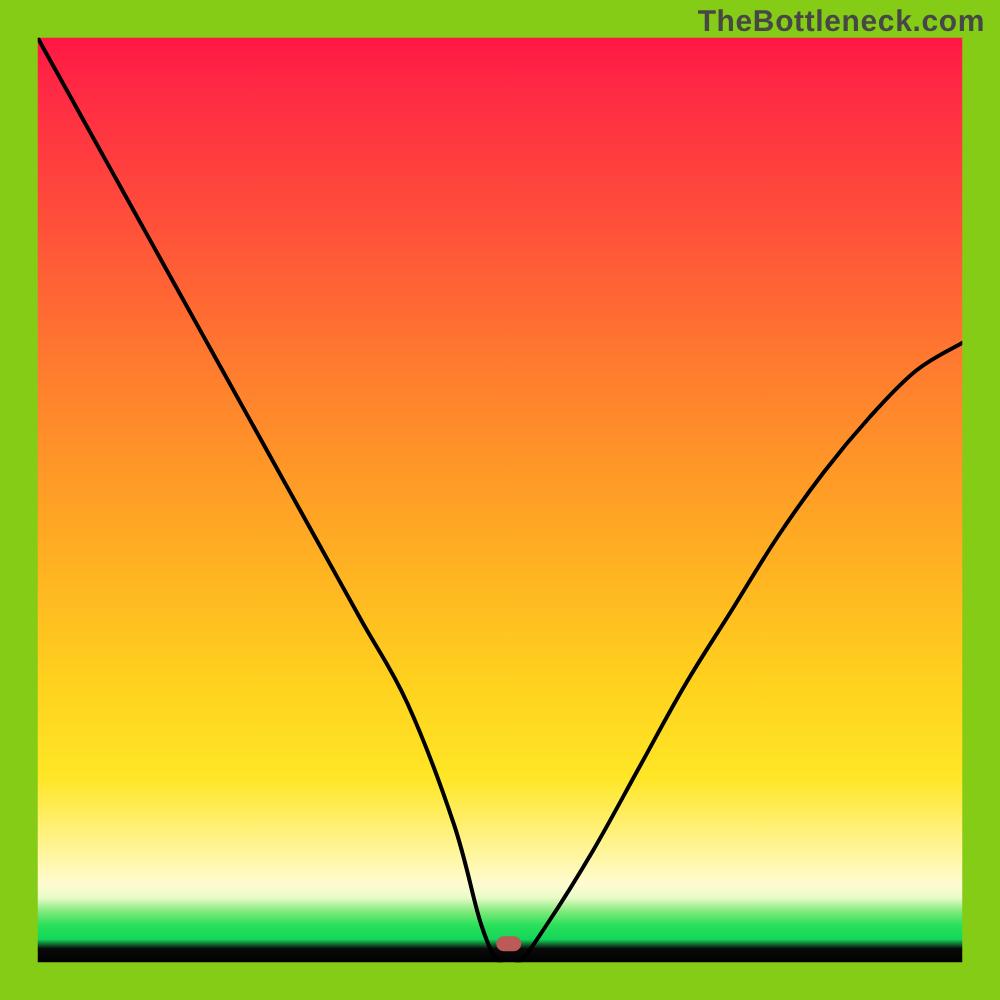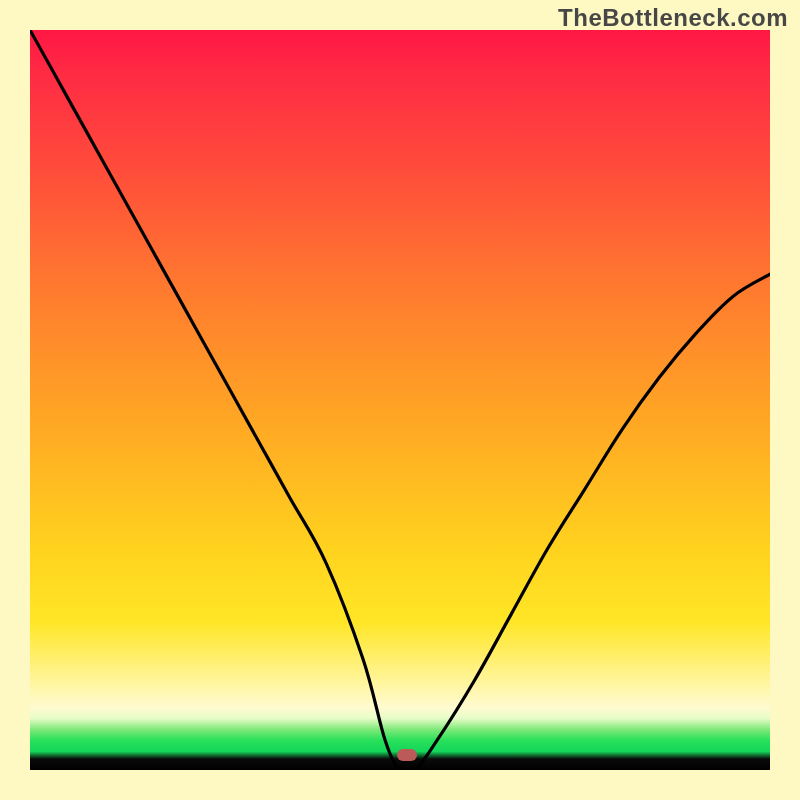--- a/index.html
+++ b/index.html
@@ -8,21 +8,21 @@
     width: 800px;
     height: 800px;
     background: #000;
     overflow: hidden;
     font-family: Arial, Helvetica, sans-serif;
   }
   .frame {
     position: relative;
     width: 800px;
     height: 800px;
-    background: #fef9c3;
+    background: #84cc16;
   }
   .watermark {
     position: absolute;
     top: 4px;
     right: 12px;
     color: #474747;
     font-size: 24px;
     font-weight: 600;
     letter-spacing: 0.5px;
     z-index: 10;

